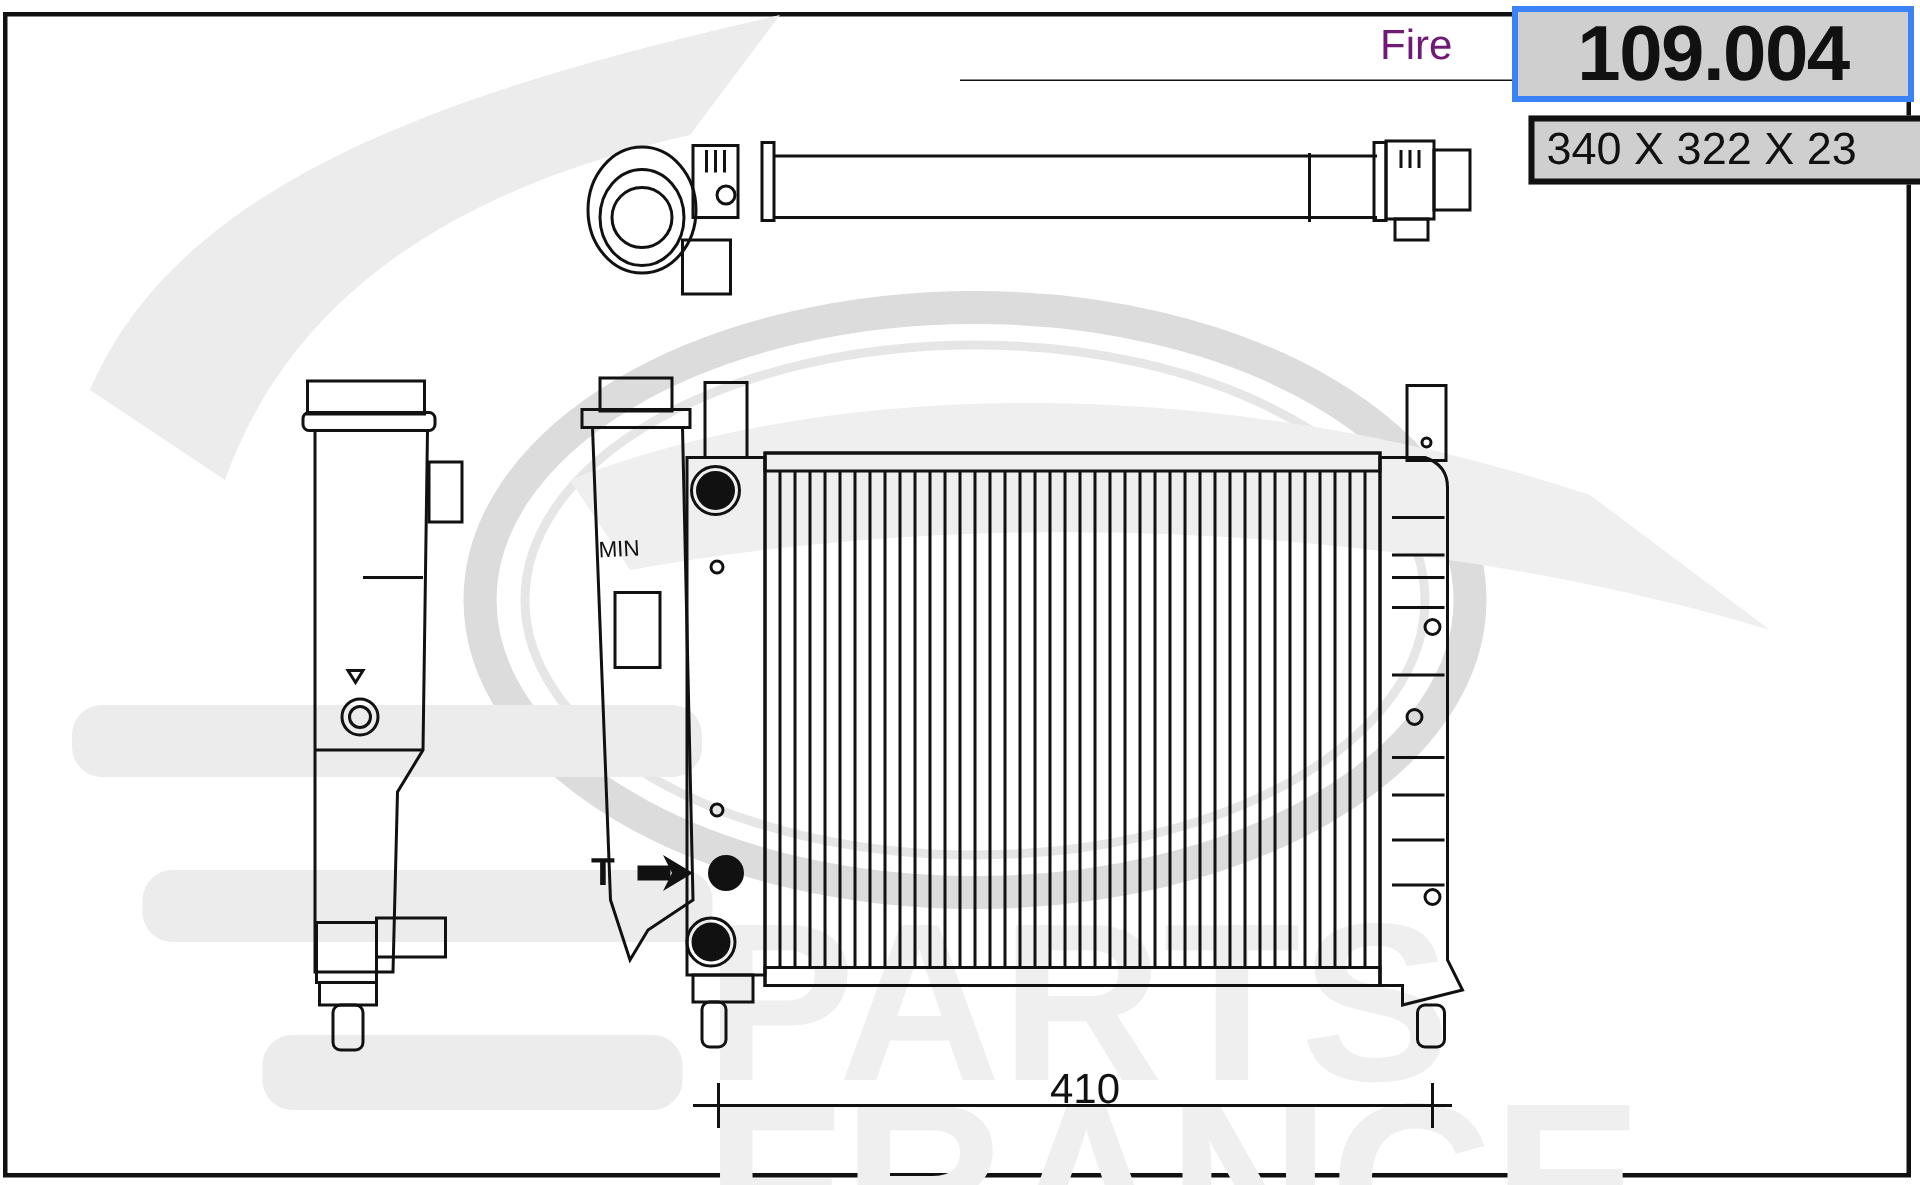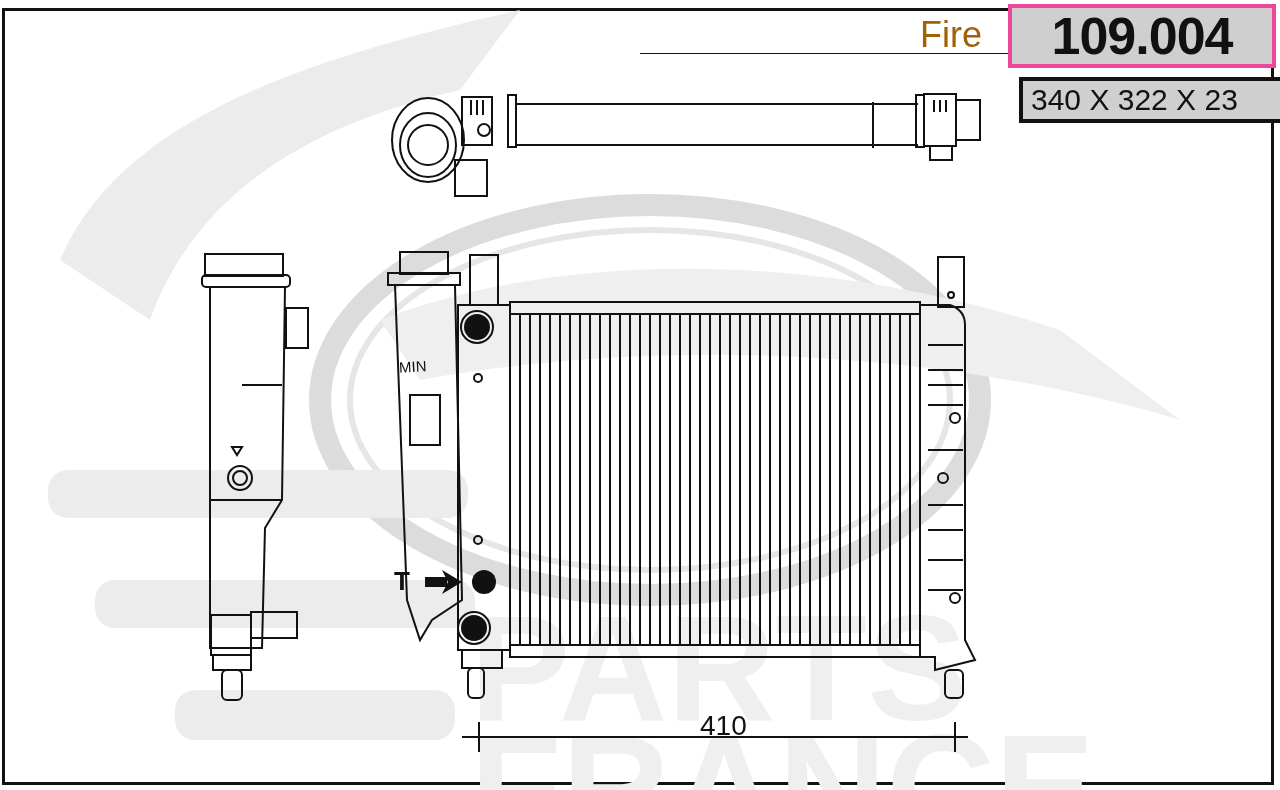--- a/index.html
+++ b/index.html
@@ -1,22 +1,22 @@
 <!DOCTYPE html>
 <html><head>
 <meta charset="utf-8">
 <style>
   html,body{margin:0;padding:0;background:#fff;}
   body{width:1280px;height:790px;position:relative;overflow:hidden;font-family:"Liberation Sans",sans-serif;}
   .frame{position:absolute;left:2px;top:8px;width:1272px;height:777px;border:3px solid #111;border-top:3px solid #111;box-sizing:border-box;background:#fff;}
   .wm{position:absolute;left:0;top:0;width:1280px;height:790px;pointer-events:none;}
   .drawing{position:absolute;left:0;top:0;width:1280px;height:790px;}
-  .model{position:absolute;left:920px;top:14px;font-size:36px;color:#a16207;}
+  .model{position:absolute;left:920px;top:14px;font-size:28px;color:#701a75;}
   .model-rule{position:absolute;left:640px;top:53px;width:368px;height:1px;background:#111;}
-  .part-box{position:absolute;left:1008px;top:4px;width:268px;height:64px;background:#cfcfcf;border:4px solid #ec4899;box-sizing:border-box;display:flex;align-items:center;justify-content:center;font-weight:bold;font-size:52px;color:#111;letter-spacing:-1px;}
+  .part-box{position:absolute;left:1008px;top:4px;width:268px;height:64px;background:#cfcfcf;border:4px solid #3b82f6;box-sizing:border-box;display:flex;align-items:center;justify-content:center;font-weight:bold;font-size:52px;color:#111;letter-spacing:-1px;}
   .dims-box{position:absolute;left:1008px;top:77px;width:270px;height:46px;background:#cfcfcf;border:4px solid #111;box-sizing:border-box;display:flex;align-items:center;padding-left:8px;font-size:30px;color:#111;margin-left:11px;}
   .t-label{position:absolute;left:394px;top:566px;font-weight:bold;font-size:26px;color:#111;}
   .dim-label{position:absolute;left:700px;top:710px;font-size:28px;color:#111;}
   .min-label{position:absolute;left:399px;top:358px;font-size:15px;color:#111;transform:rotate(-3deg);}
 </style>
 </head>
 <body>
 
 <div class="frame"></div>
 

